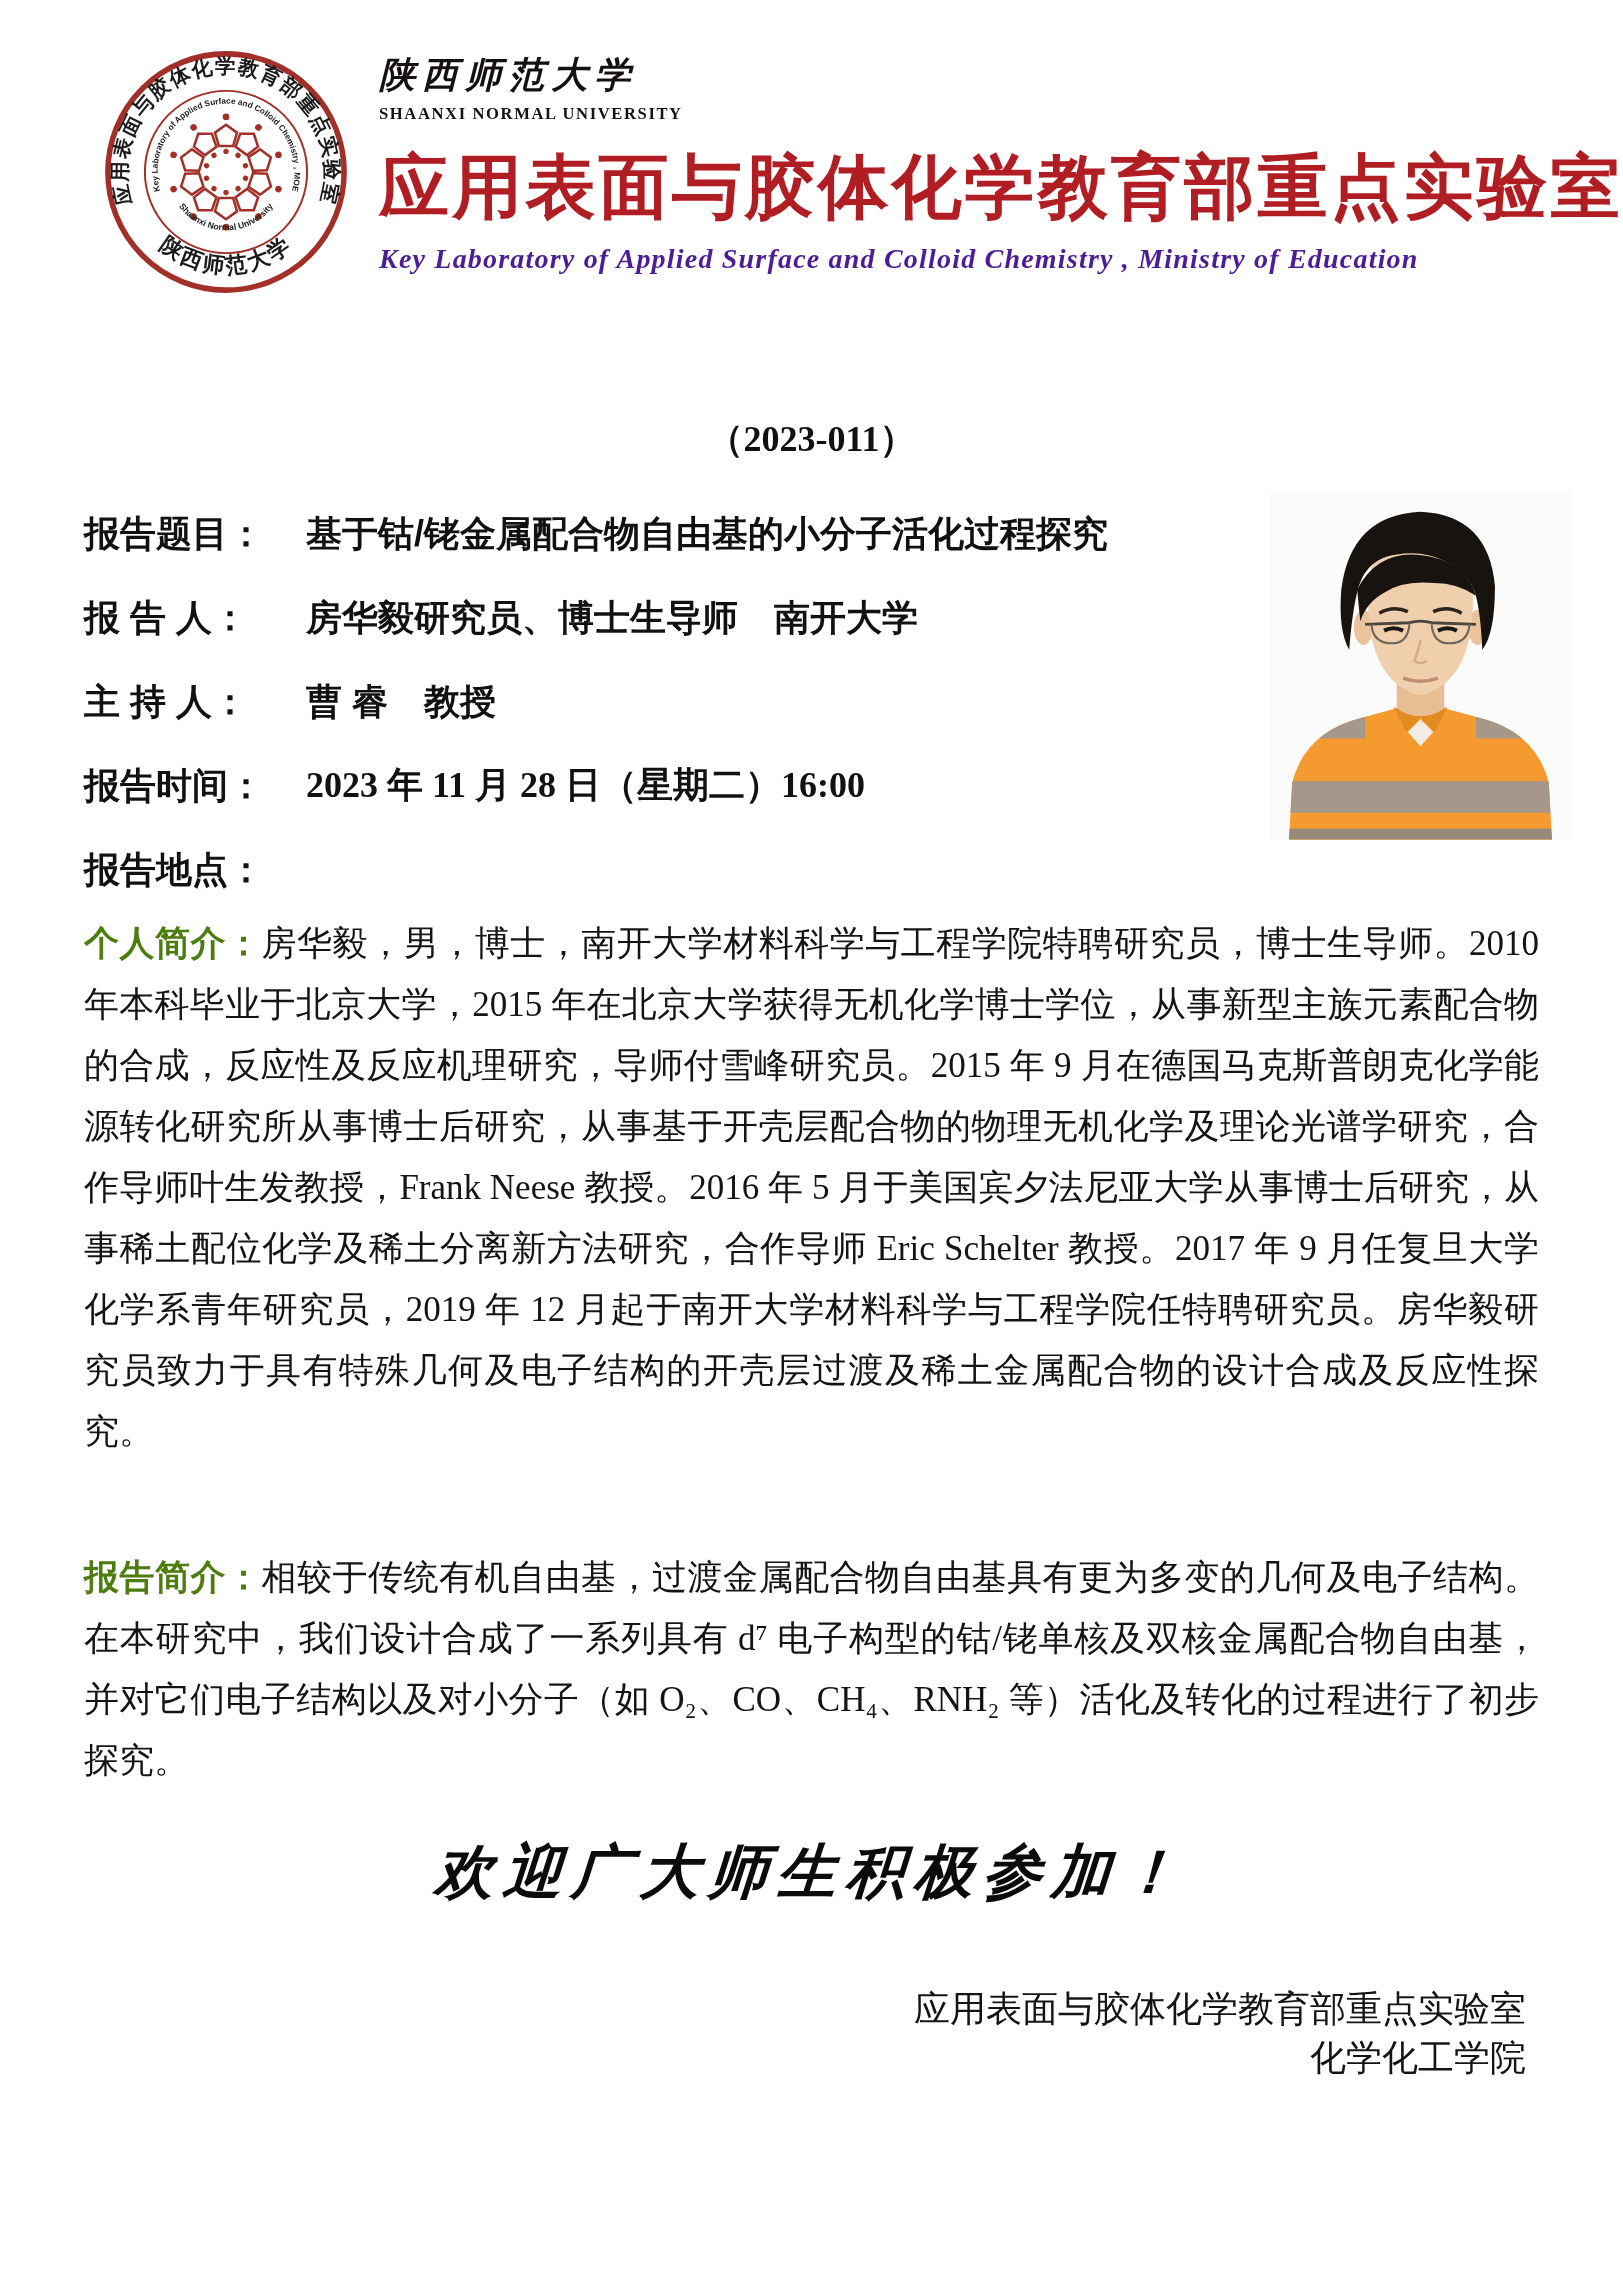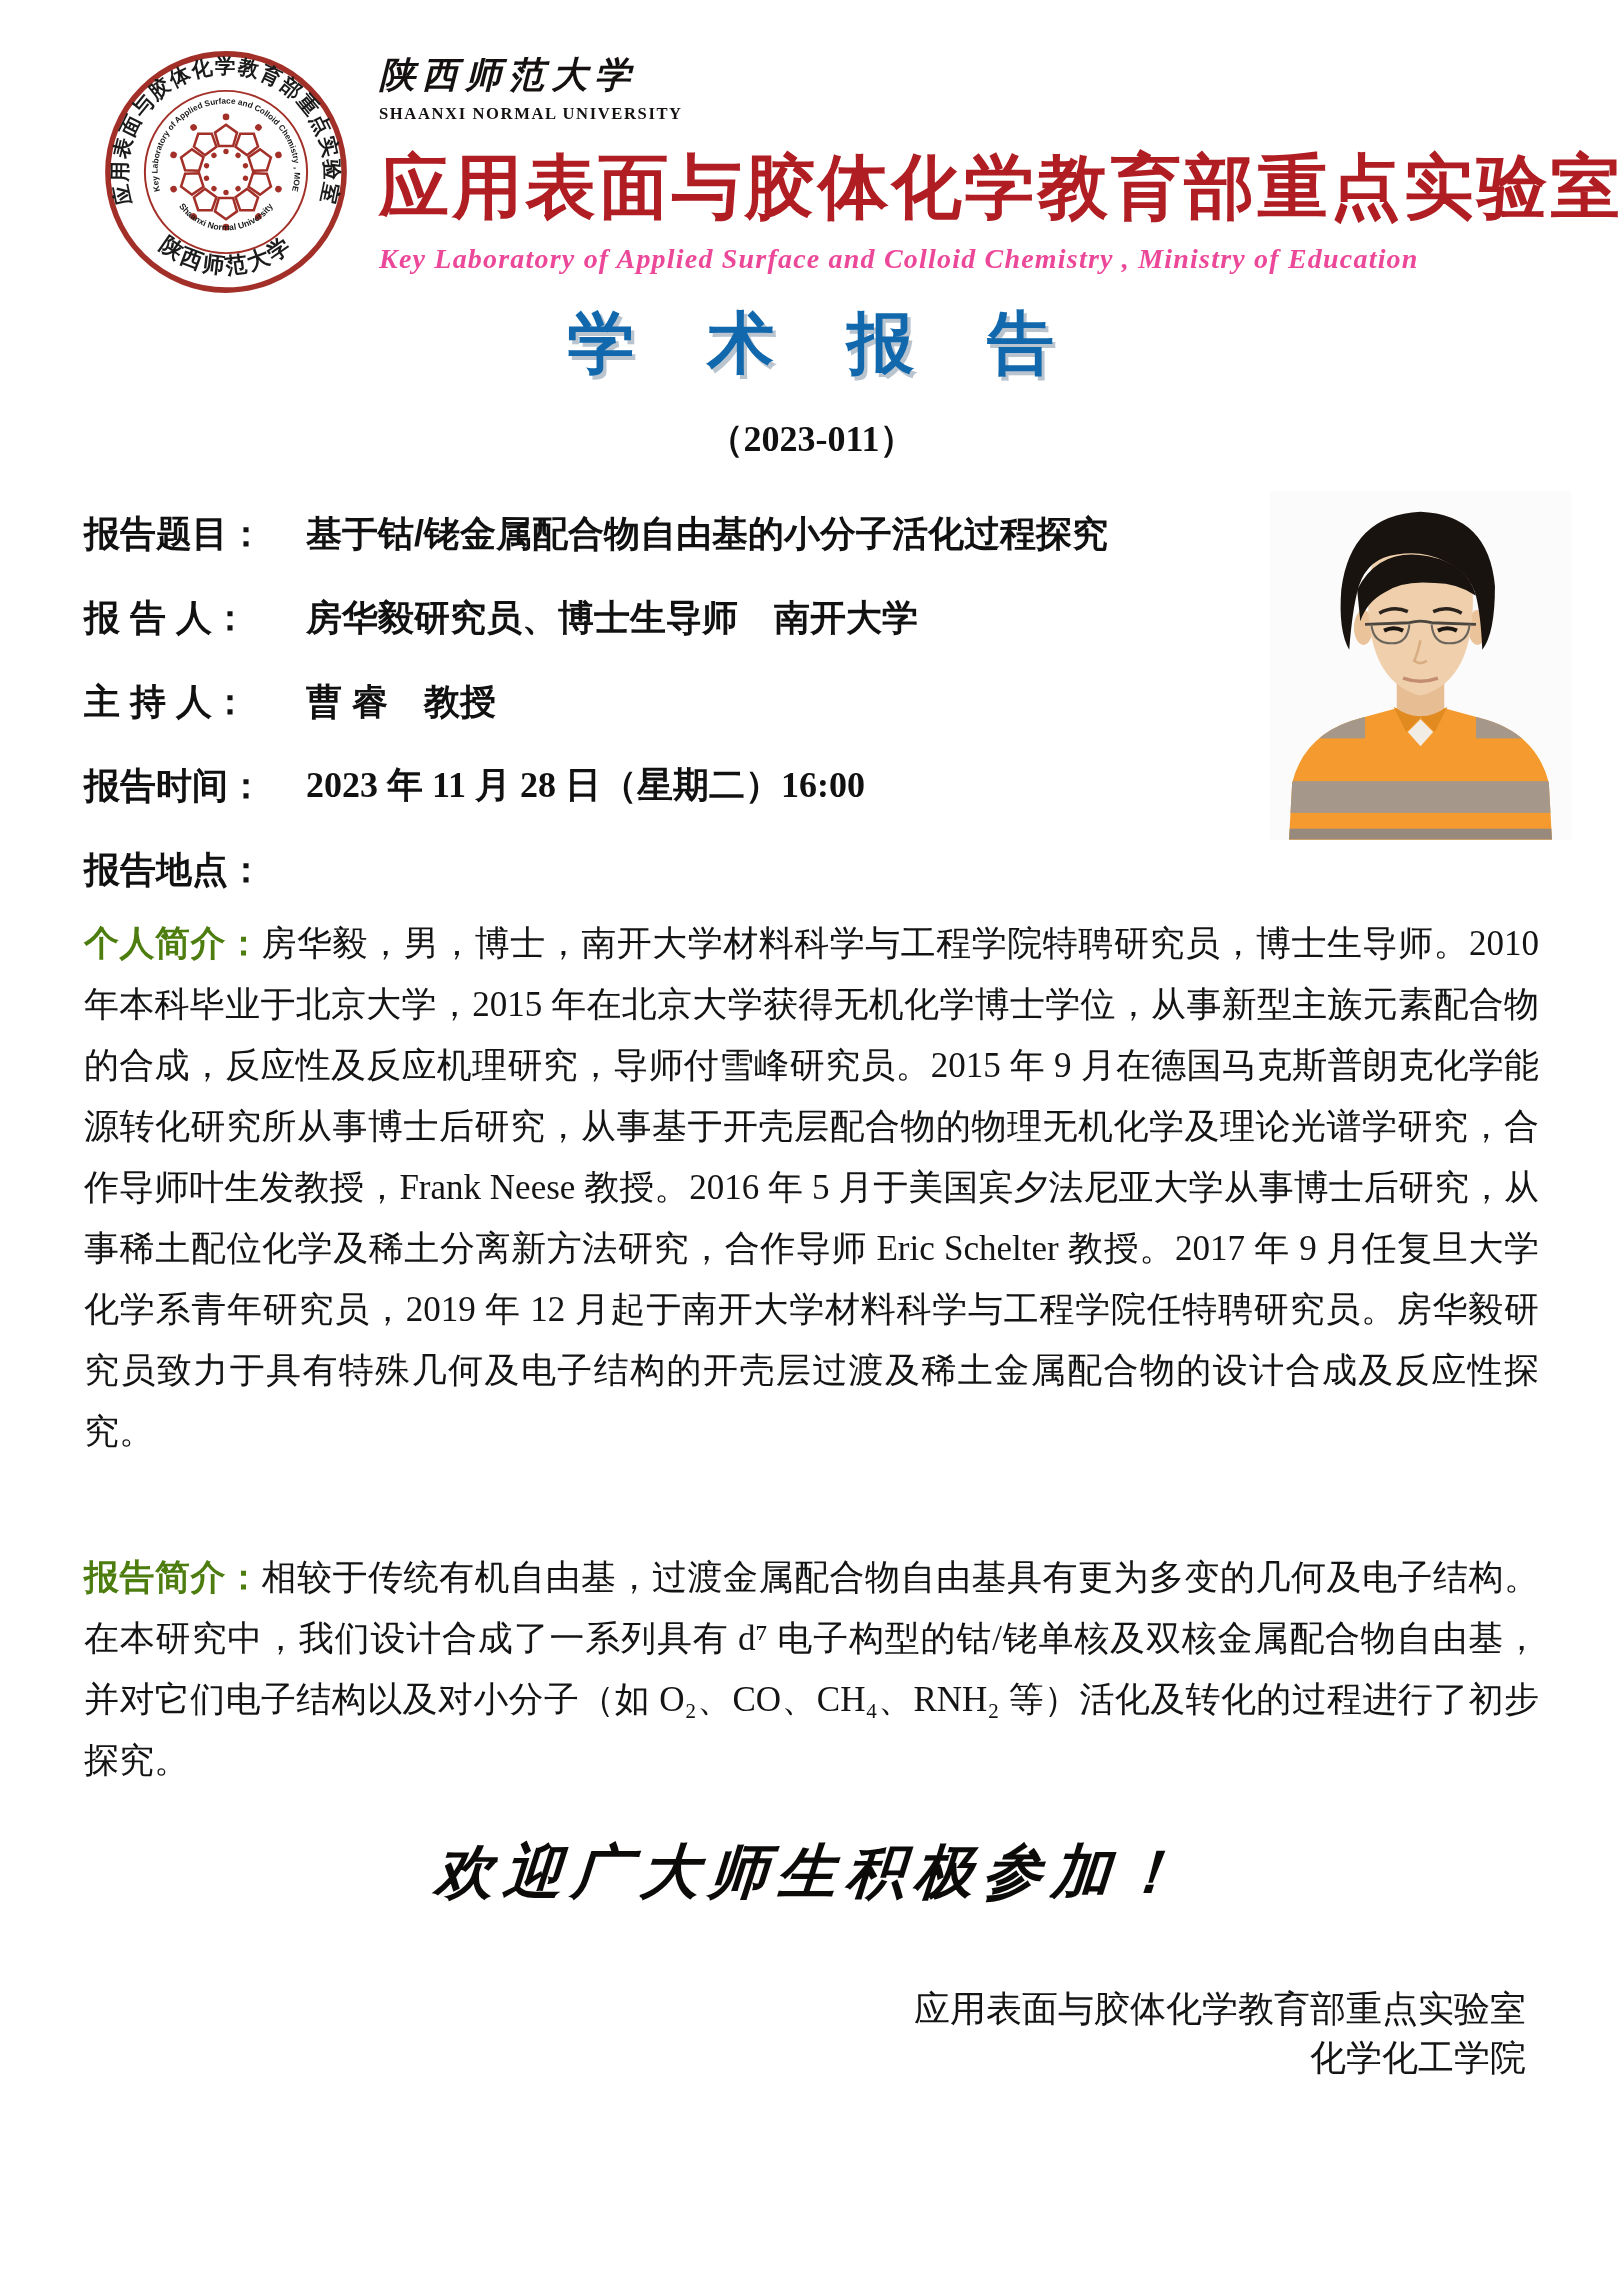--- a/index.html
+++ b/index.html
@@ -19,21 +19,21 @@
     margin-top:4px;font-size:16.6px;font-weight:bold;letter-spacing:1.6px;
     font-family:"Liberation Serif","DejaVu Serif",serif;color:#141110;
   }
   .lab-cn{
     margin-top:17.4px;font-size:70px;font-weight:900;letter-spacing:3.2px;
     font-family:"Liberation Sans","DejaVu Sans",sans-serif;
     color:#B01E23;white-space:nowrap;
   }
   .lab-en{
     margin-top:8px;font-size:28px;font-weight:bold;font-style:italic;
-    letter-spacing:1.2px;white-space:nowrap;color:#ec4899;
+    letter-spacing:1.2px;white-space:nowrap;color:#4c1d95;
   }
   
   .main-title{
     position:absolute;top:298px;left:0;width:100%;text-align:center;
     font-family:"Liberation Sans","DejaVu Sans",sans-serif;
     font-weight:900;font-size:67px;color:#1168AC;
     word-spacing:51px;letter-spacing:1.6px;
     text-shadow:3.2px 4px 0 #b9c4cf;
   }
   .issue-number{
@@ -124,21 +124,20 @@
     </text>
   </svg>
 
   <div class="head-right">
     <div class="calligraphy">陕西师范大学</div>
     <div class="snu-caps">SHAANXI NORMAL UNIVERSITY</div>
     <div class="lab-cn">应用表面与胶体化学教育部重点实验室</div>
     <div class="lab-en">Key Laboratory of Applied Surface and Colloid Chemistry , Ministry of Education</div>
   </div>
 
-  <div class="main-title">学 术 报 告</div>
   <div class="issue-number">（2023-011）</div>
 
   <div class="info">
     <div class="info-row">
       <div class="info-label">报告题目：</div>
       <div class="info-value">基于钴/铑金属配合物自由基的小分子活化过程探究</div>
     </div>
     <div class="info-row">
       <div class="info-label">报 告 人：</div>
       <div class="info-value">房华毅研究员、博士生导师　南开大学</div>

